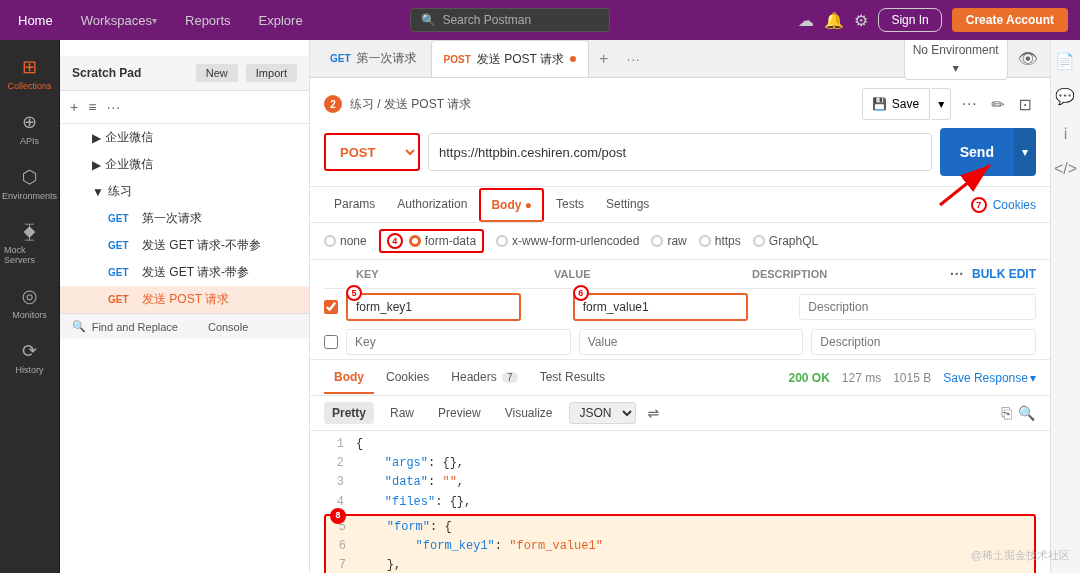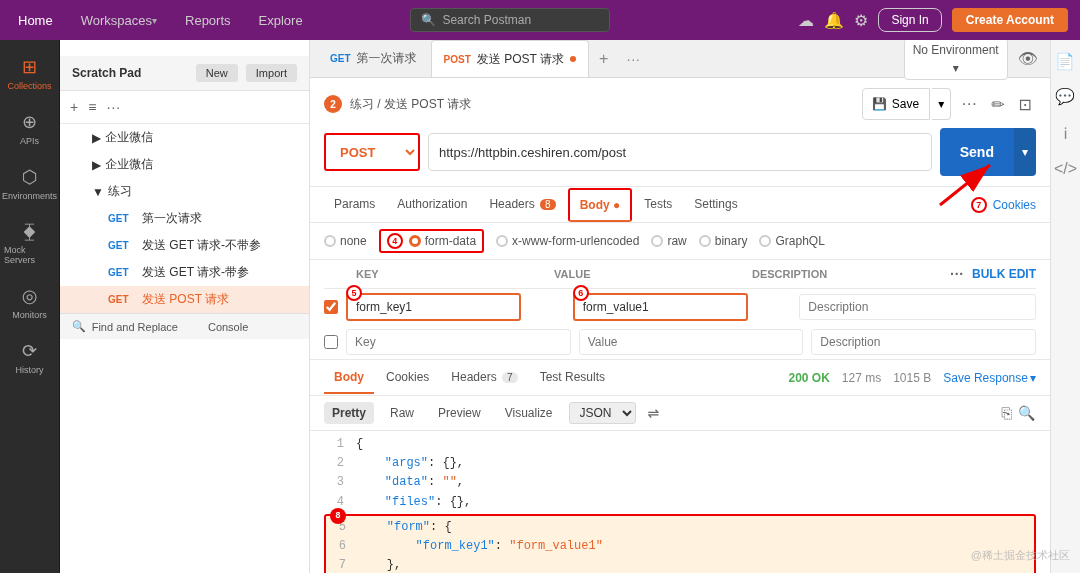--- a/index.html
+++ b/index.html
@@ -293,21 +293,20 @@
         <div class="send-btn-group">
           <button class="send-btn">Send</button>
           <button class="send-dropdown">▾</button>
         </div>
       </div>
     </div>
 
     <div class="req-tabs">
       <span class="req-tab">Params</span>
       <span class="req-tab">Authorization</span>
-      <span class="req-tab">Headers <span class="req-tab-badge">8</span></span>
       <span class="req-tab active red-outline" style="position:relative;">Body <span style="color:#e8632a;">●</span></span>
       <span class="req-tab">Tests</span>
       <span class="req-tab">Settings</span>
       <span style="margin-left:auto;display:flex;align-items:center;gap:6px;">
         <span style="color:#e00;background:#fff;border:2px solid #e00;border-radius:50%;width:16px;height:16px;display:inline-flex;align-items:center;justify-content:center;font-size:9px;font-weight:bold;">7</span>
         <a class="cookies-link">Cookies</a>
       </span>
     </div>
 
     <div class="body-options">
@@ -325,21 +324,21 @@
       <label class="radio-option">
         <span class="radio-circle"></span>
         <span>x-www-form-urlencoded</span>
       </label>
       <label class="radio-option">
         <span class="radio-circle"></span>
         <span>raw</span>
       </label>
       <label class="radio-option">
         <span class="radio-circle"></span>
-        <span>binary</span>
+        <span>https</span>
       </label>
       <label class="radio-option">
         <span class="radio-circle"></span>
         <span>GraphQL</span>
       </label>
     </div>
 
     <div class="form-table">
       <div class="form-table-header">
         <span class="col-checkbox"></span>

